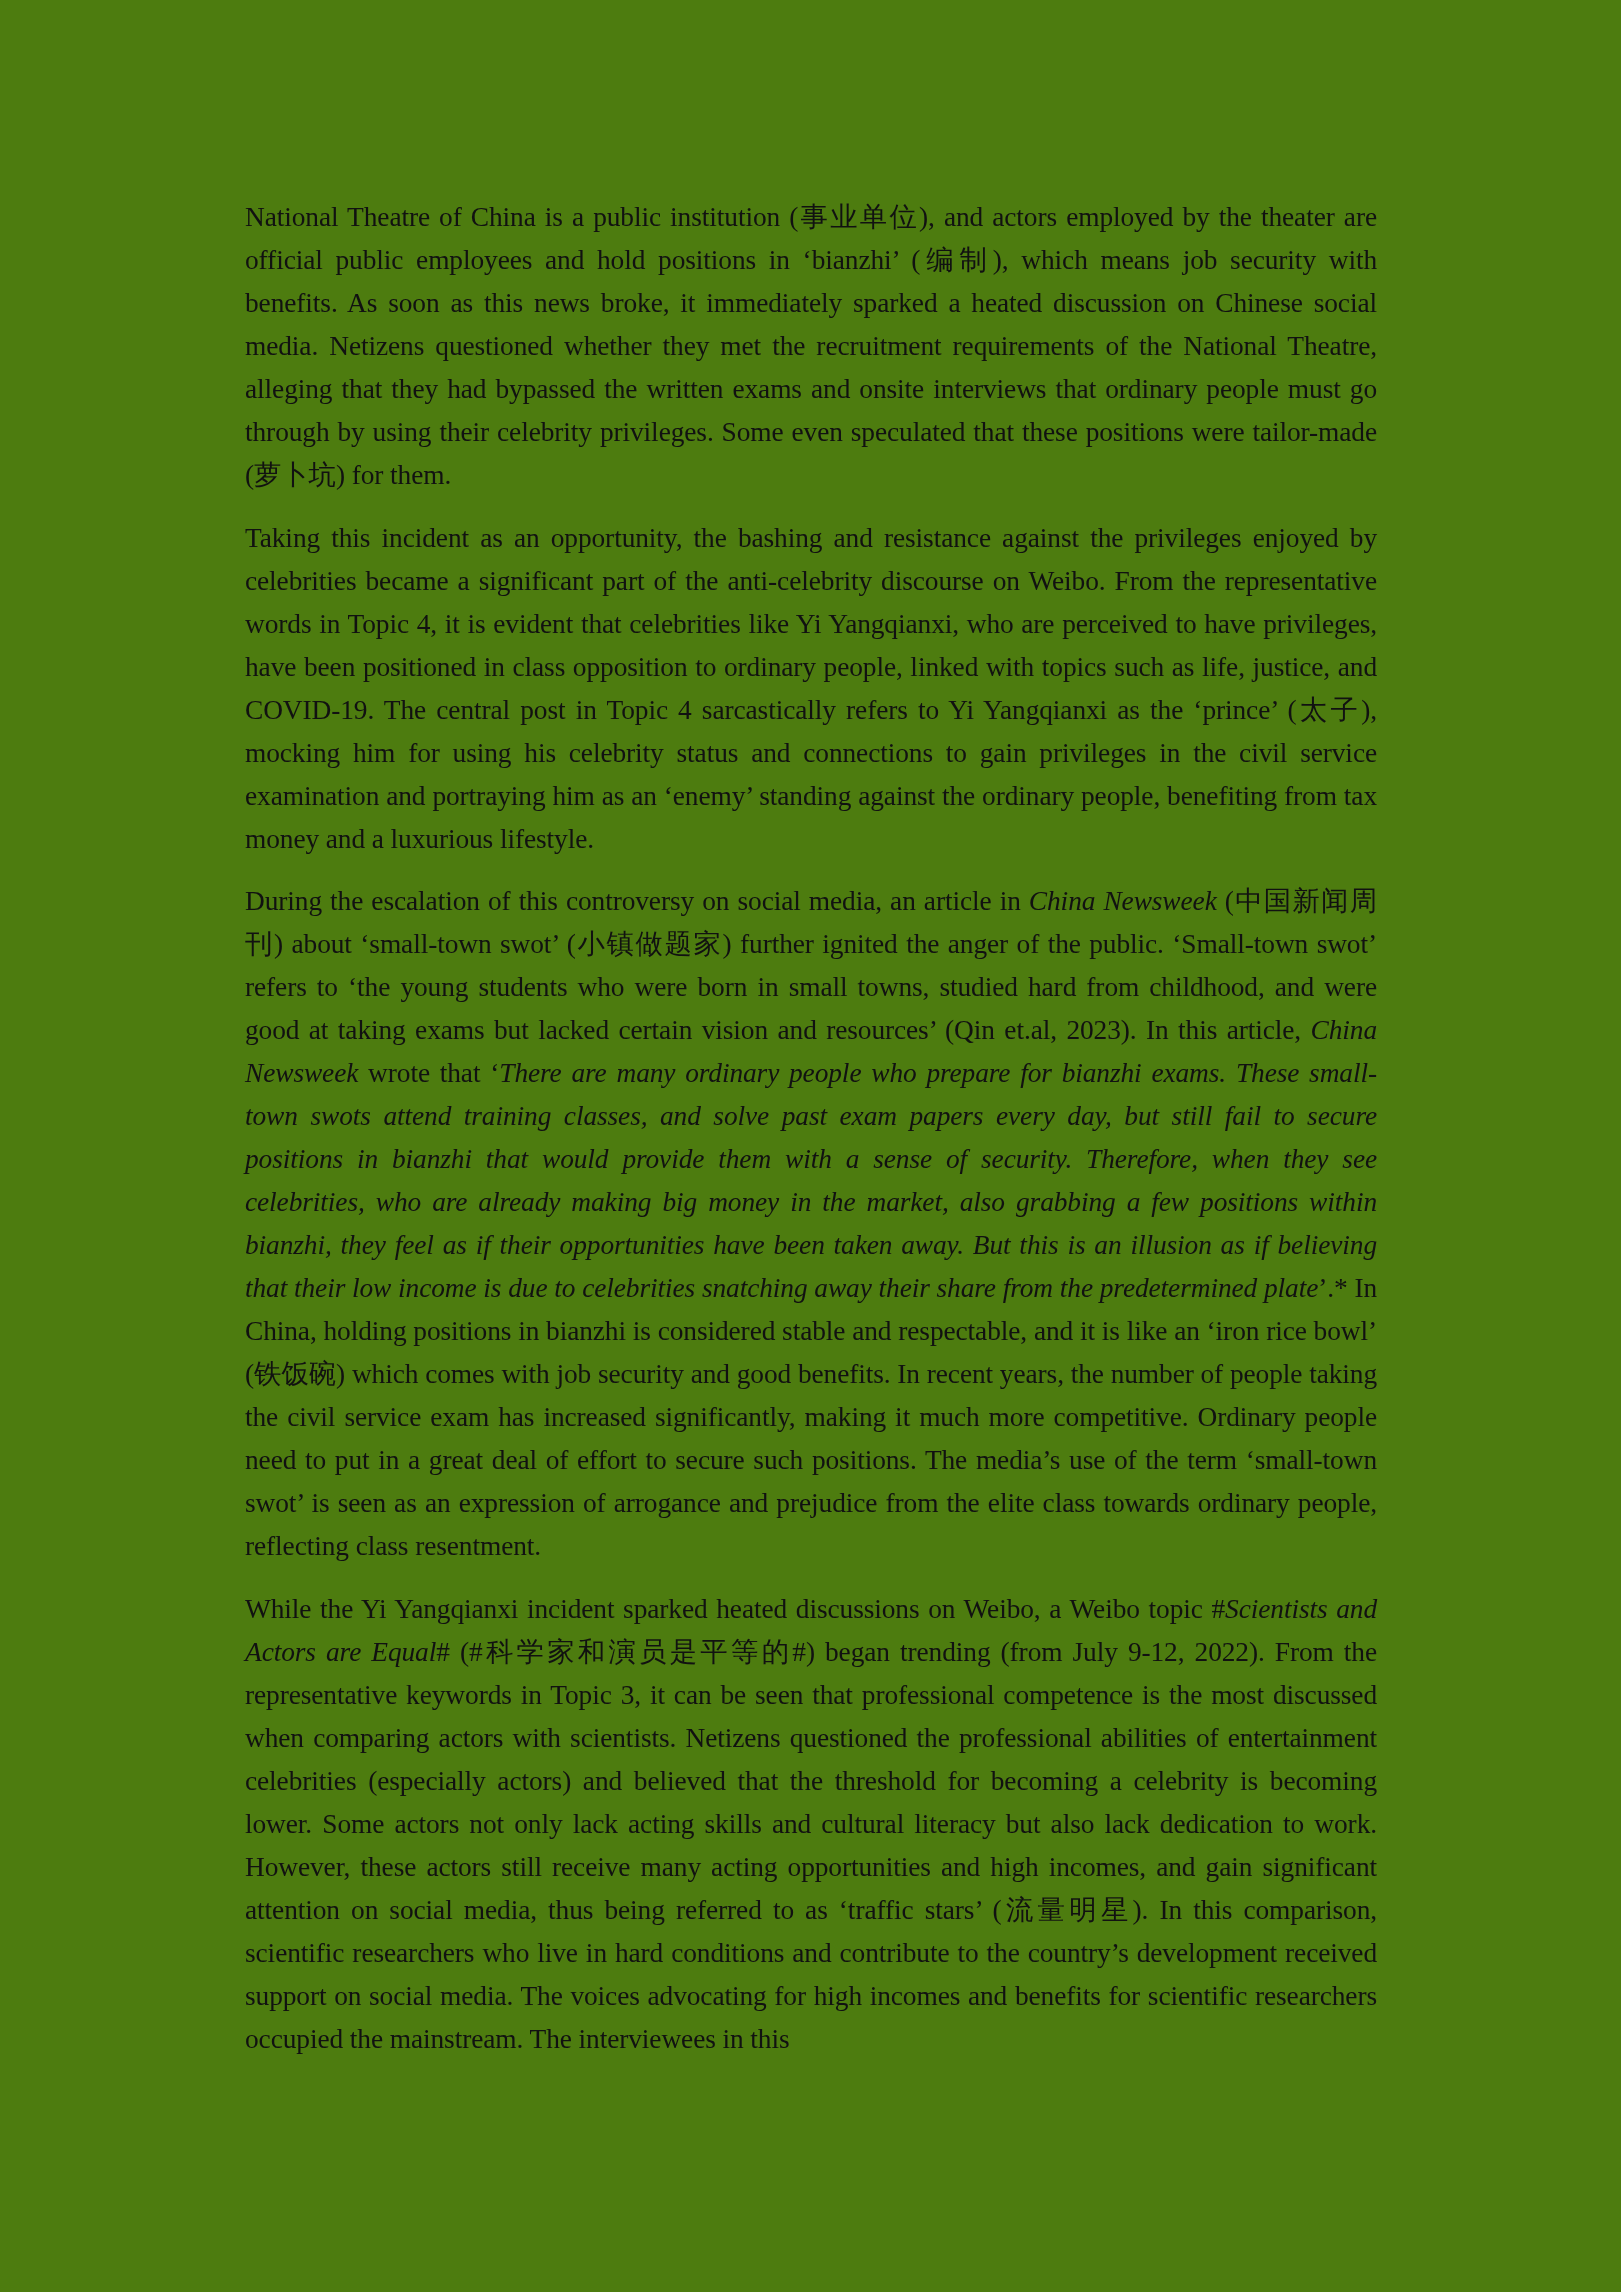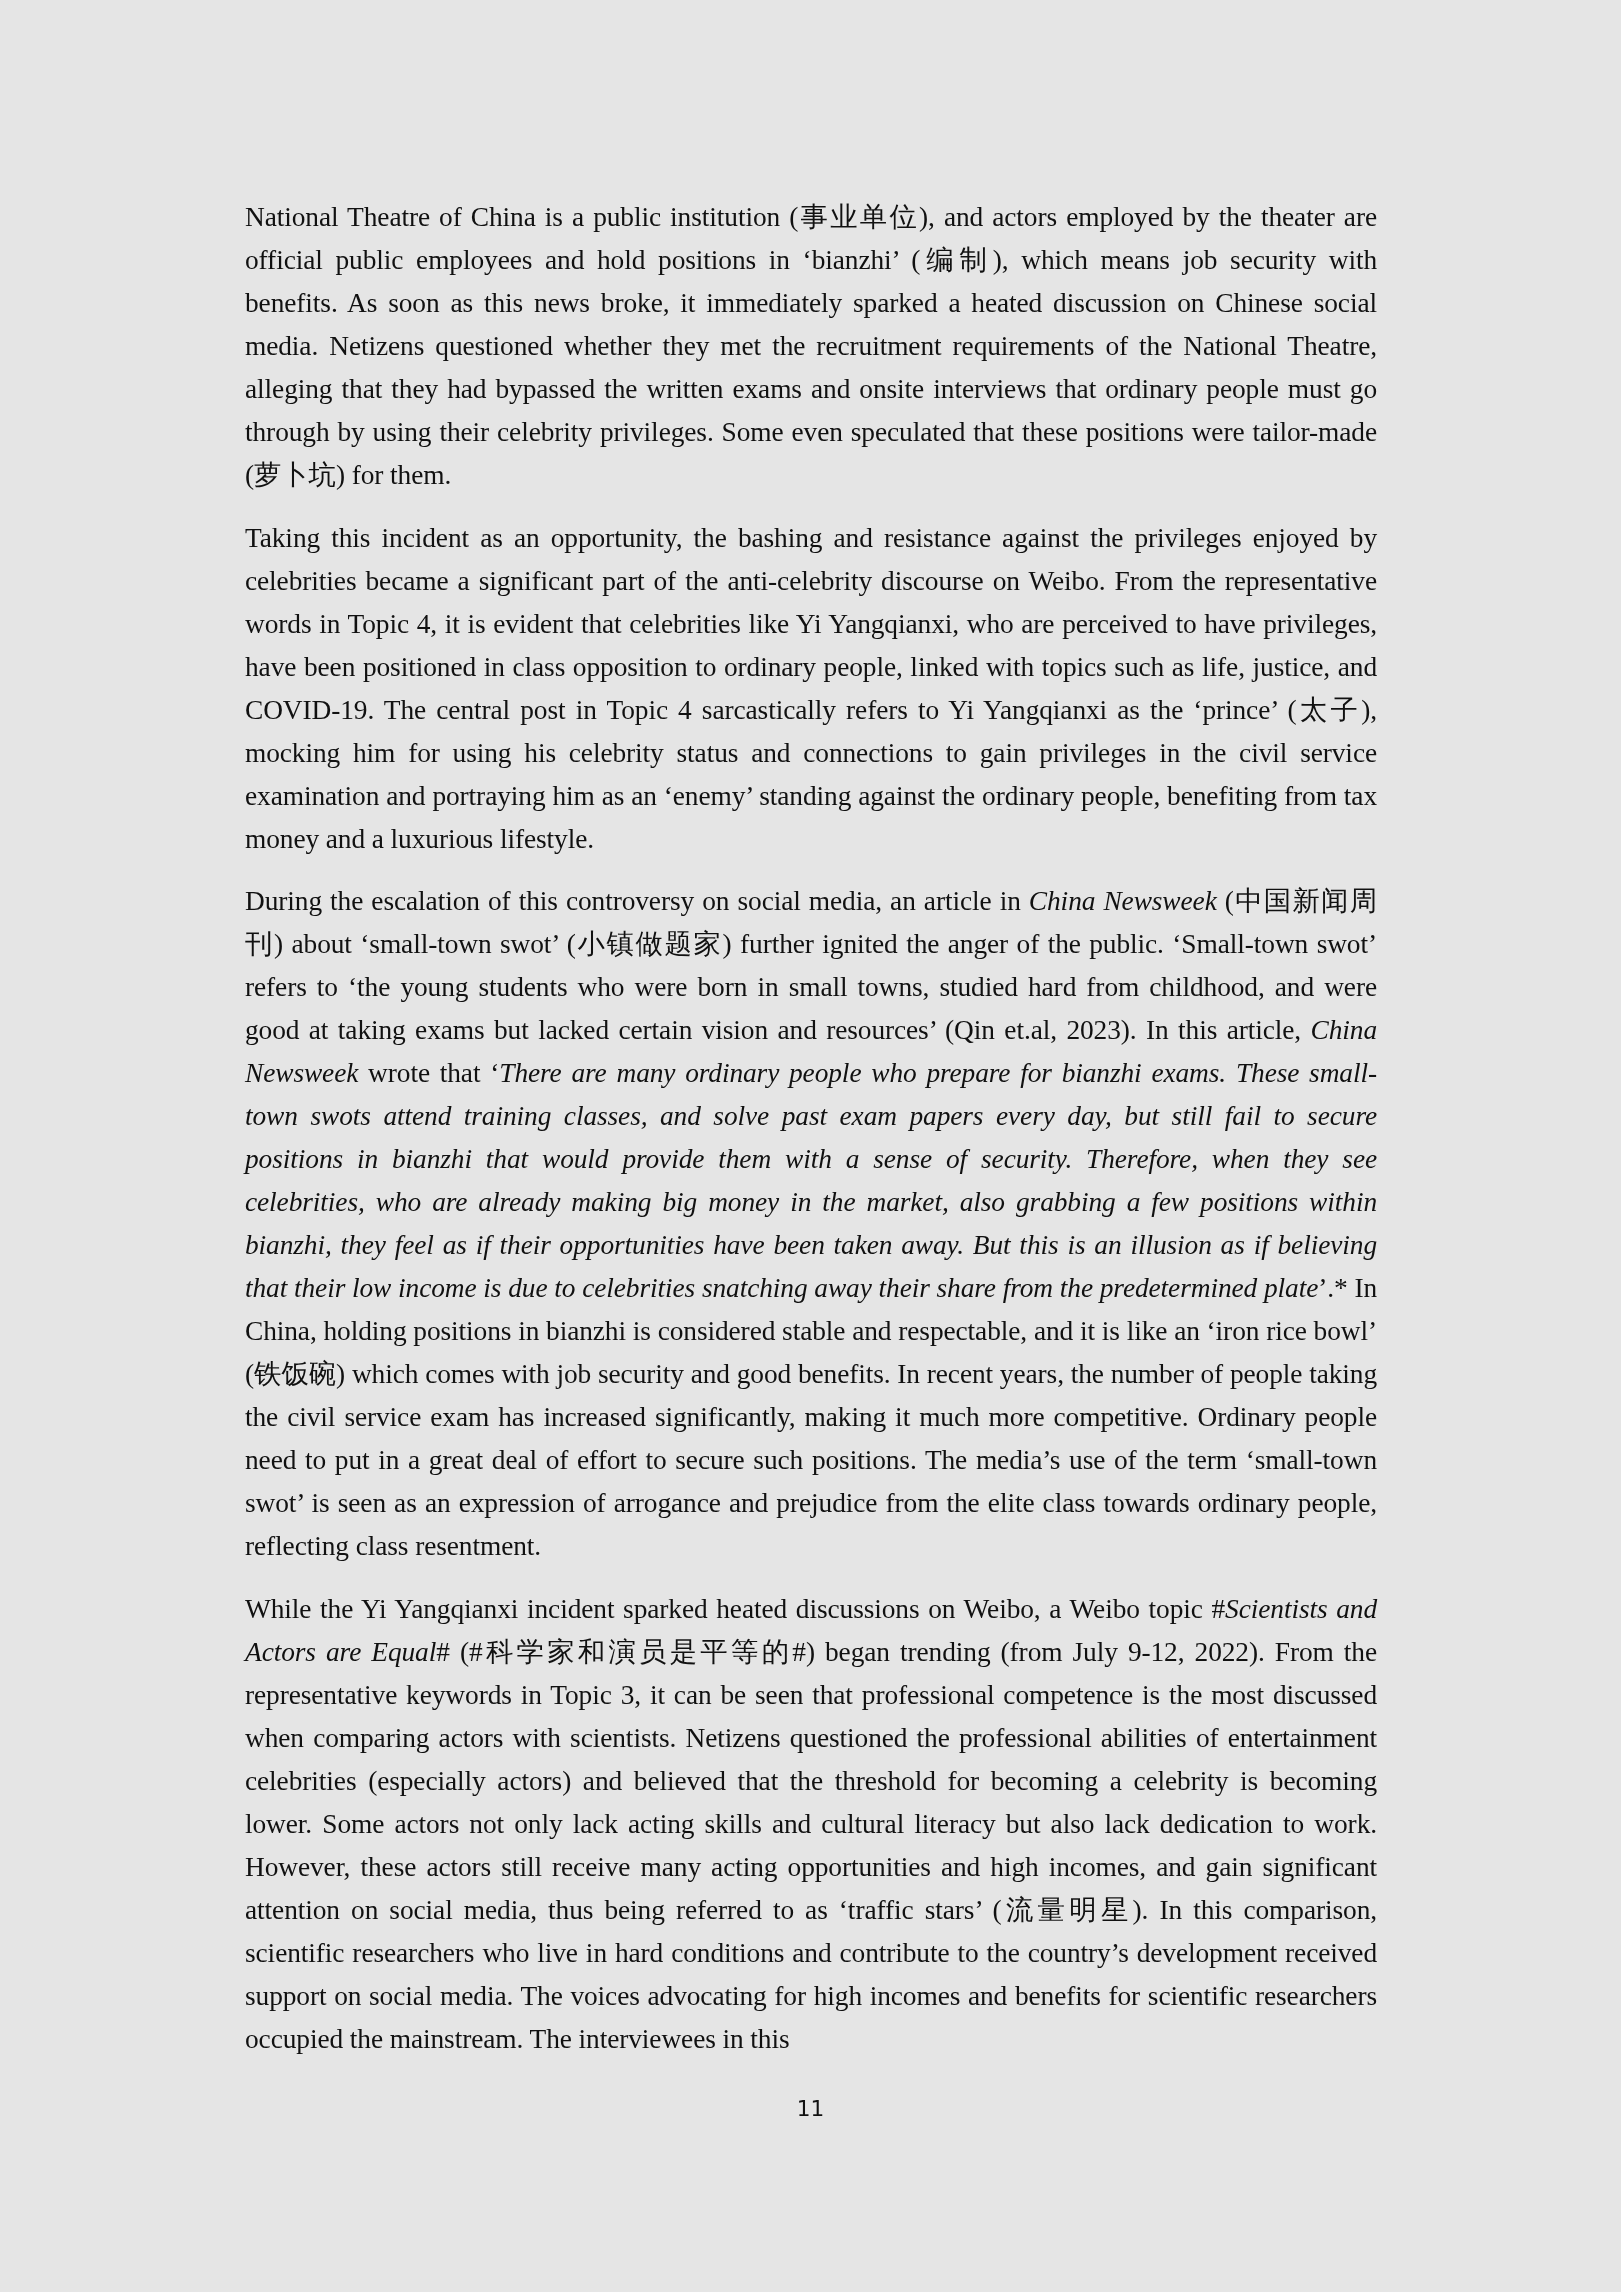--- a/index.html
+++ b/index.html
@@ -13,21 +13,21 @@
     position: relative;
     overflow: hidden;
     font-family: "Liberation Serif", "DejaVu Serif", serif;
     color: #111111;
   }
   .page {
     position: absolute;
     left: 0; top: 0;
     width: 1621px;
     height: 2293px;
-    background: #e5e5e5;
+    background: #4d7c0f;
   }
   .body-text {
     position: absolute;
     left: 245px;
     top: 196px;
     width: 1132px;
   }
   .para {
     margin: 0 0 19.6px 0;
     font-size: 27.4px;
@@ -56,15 +56,14 @@
   <div class="body-text">
     <p class="para">
       <span>National Theatre of China is a public institution (事业单位), and actors employed by the theater are official public employees and hold positions in ‘bianzhi’ (编制), which means job security with benefits. As soon as this news broke, it immediately sparked a heated discussion on Chinese social media. Netizens questioned whether they met the recruitment requirements of the National Theatre, alleging that they had bypassed the written exams and onsite interviews that ordinary people must go through by using their celebrity privileges. Some even speculated that these positions were tailor-made (萝卜坑) for them.</span>
     </p>
     <p class="para">
       <span>Taking this incident as an opportunity, the bashing and resistance against the privileges enjoyed by celebrities became a significant part of the anti-celebrity discourse on Weibo. From the representative words in Topic 4, it is evident that celebrities like Yi Yangqianxi, who are perceived to have privileges, have been positioned in class opposition to ordinary people, linked with topics such as life, justice, and COVID-19. The central post in Topic 4 sarcastically refers to Yi Yangqianxi as the ‘prince’ (太子), mocking him for using his celebrity status and connections to gain privileges in the civil service examination and portraying him as an ‘enemy’ standing against the ordinary people, benefiting from tax money and a luxurious lifestyle.</span>
     </p>
     <p class="para"><span>During the escalation of this controversy on social media, an article in </span><i>China Newsweek</i><span> (中国新闻周刊) about ‘small-town swot’ (小镇做题家) further ignited the anger of the public. ‘Small-town swot’ refers to ‘the young students who were born in small towns, studied hard from childhood, and were good at taking exams but lacked certain vision and resources’ (Qin et.al, 2023). In this article, </span><i>China Newsweek</i><span> wrote that ‘</span><i>There are many ordinary people who prepare for bianzhi exams. These small-town swots attend training classes, and solve past exam papers every day, but still fail to secure positions in bianzhi that would provide them with a sense of security. Therefore, when they see celebrities, who are already making big money in the market, also grabbing a few positions within bianzhi, they feel as if their opportunities have been taken away. But this is an illusion as if believing that their low income is due to celebrities snatching away their share from the predetermined plate</i><span>’.* In China, holding positions in bianzhi is considered stable and respectable, and it is like an ‘iron rice bowl’ (铁饭碗) which comes with job security and good benefits. In recent years, the number of people taking the civil service exam has increased significantly, making it much more competitive. Ordinary people need to put in a great deal of effort to secure such positions. The media’s use of the term ‘small-town swot’ is seen as an expression of arrogance and prejudice from the elite class towards ordinary people, reflecting class resentment.</span></p>
     <p class="para"><span>While the Yi Yangqianxi incident sparked heated discussions on Weibo, a Weibo topic #</span><i>Scientists and Actors are Equal</i><span># (#科学家和演员是平等的#) began trending (from July 9-12, 2022). From the representative keywords in Topic 3, it can be seen that professional competence is the most discussed when comparing actors with scientists. Netizens questioned the professional abilities of entertainment celebrities (especially actors) and believed that the threshold for becoming a celebrity is becoming lower. Some actors not only lack acting skills and cultural literacy but also lack dedication to work. However, these actors still receive many acting opportunities and high incomes, and gain significant attention on social media, thus being referred to as ‘traffic stars’ (流量明星). In this comparison, scientific researchers who live in hard conditions and contribute to the country’s development received support on social media. The voices advocating for high incomes and benefits for scientific researchers occupied the mainstream. The interviewees in this</span></p>
   </div>
-  <div class="page-number">11</div>
 </div>
 
 
 </body></html>

